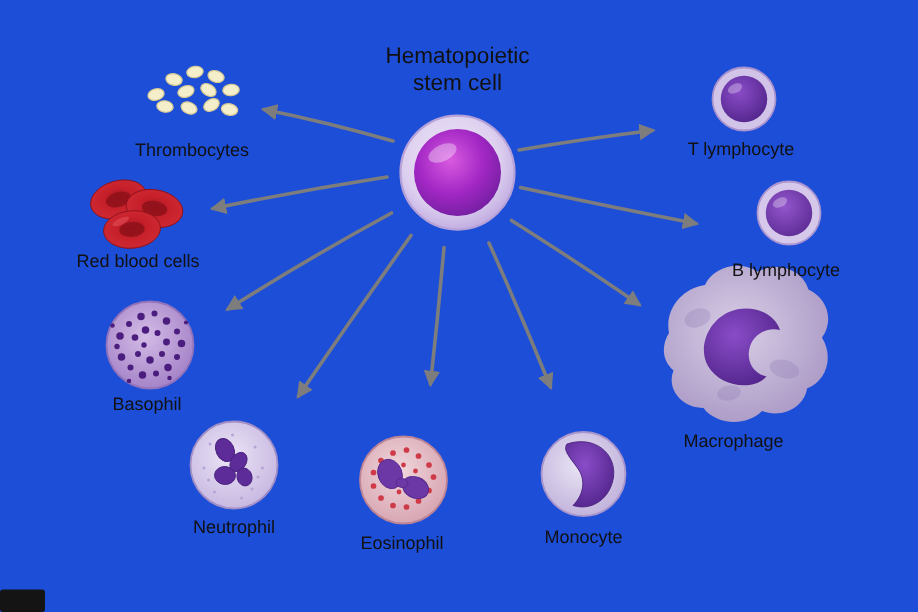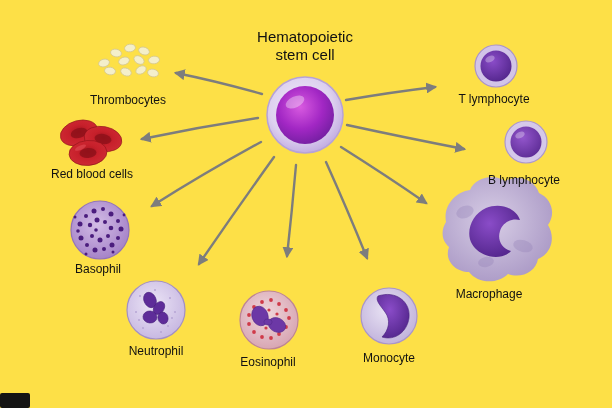--- a/index.html
+++ b/index.html
@@ -1,19 +1,19 @@
 <!DOCTYPE html>
 <html><head>
 <meta charset="utf-8">
 <style>
   html,body{margin:0;padding:0;background:#ffffff;}
   #stage{
     position:relative;
     width:612px;height:408px;
-    background:#fde047;
+    background:#1d4ed8;
     overflow:hidden;
     font-family:"Liberation Sans", sans-serif;
   }
   svg{position:absolute;left:0;top:0;}
   svg text{
     font-family:"Liberation Sans", sans-serif;
     fill:#111111;
   }
   .title-text{font-size:15px;}
   .cell-label{font-size:12px;}

